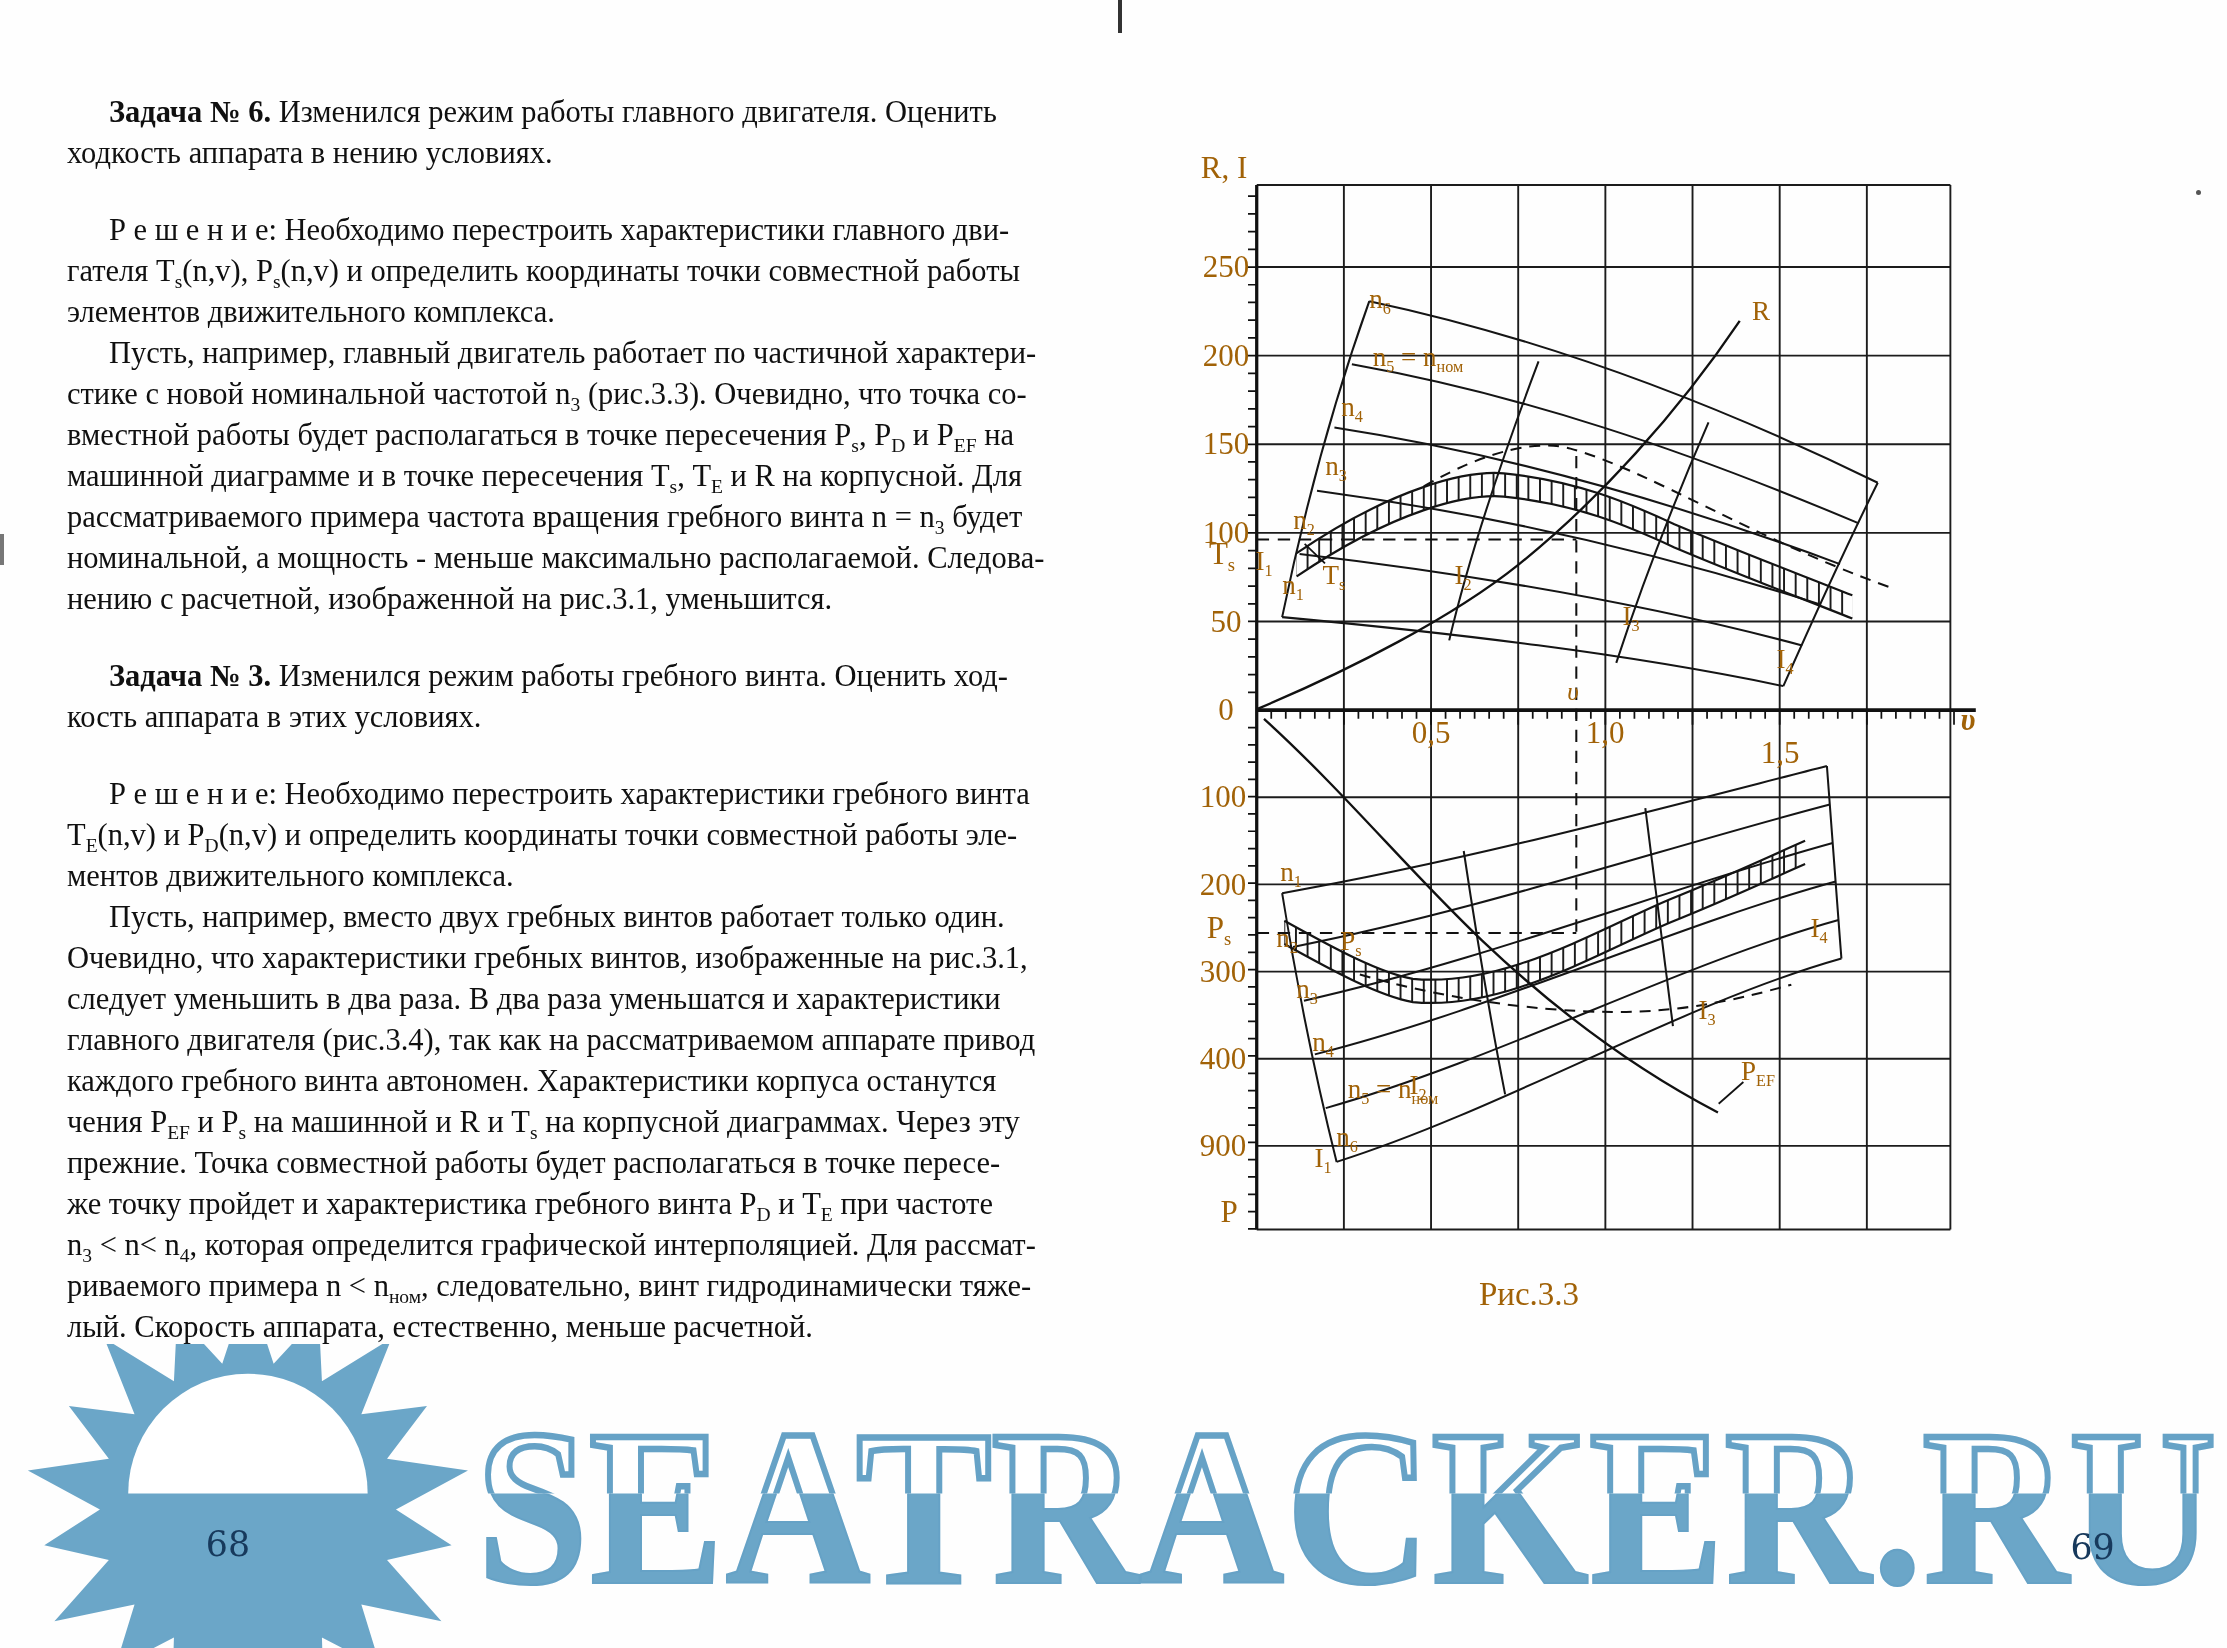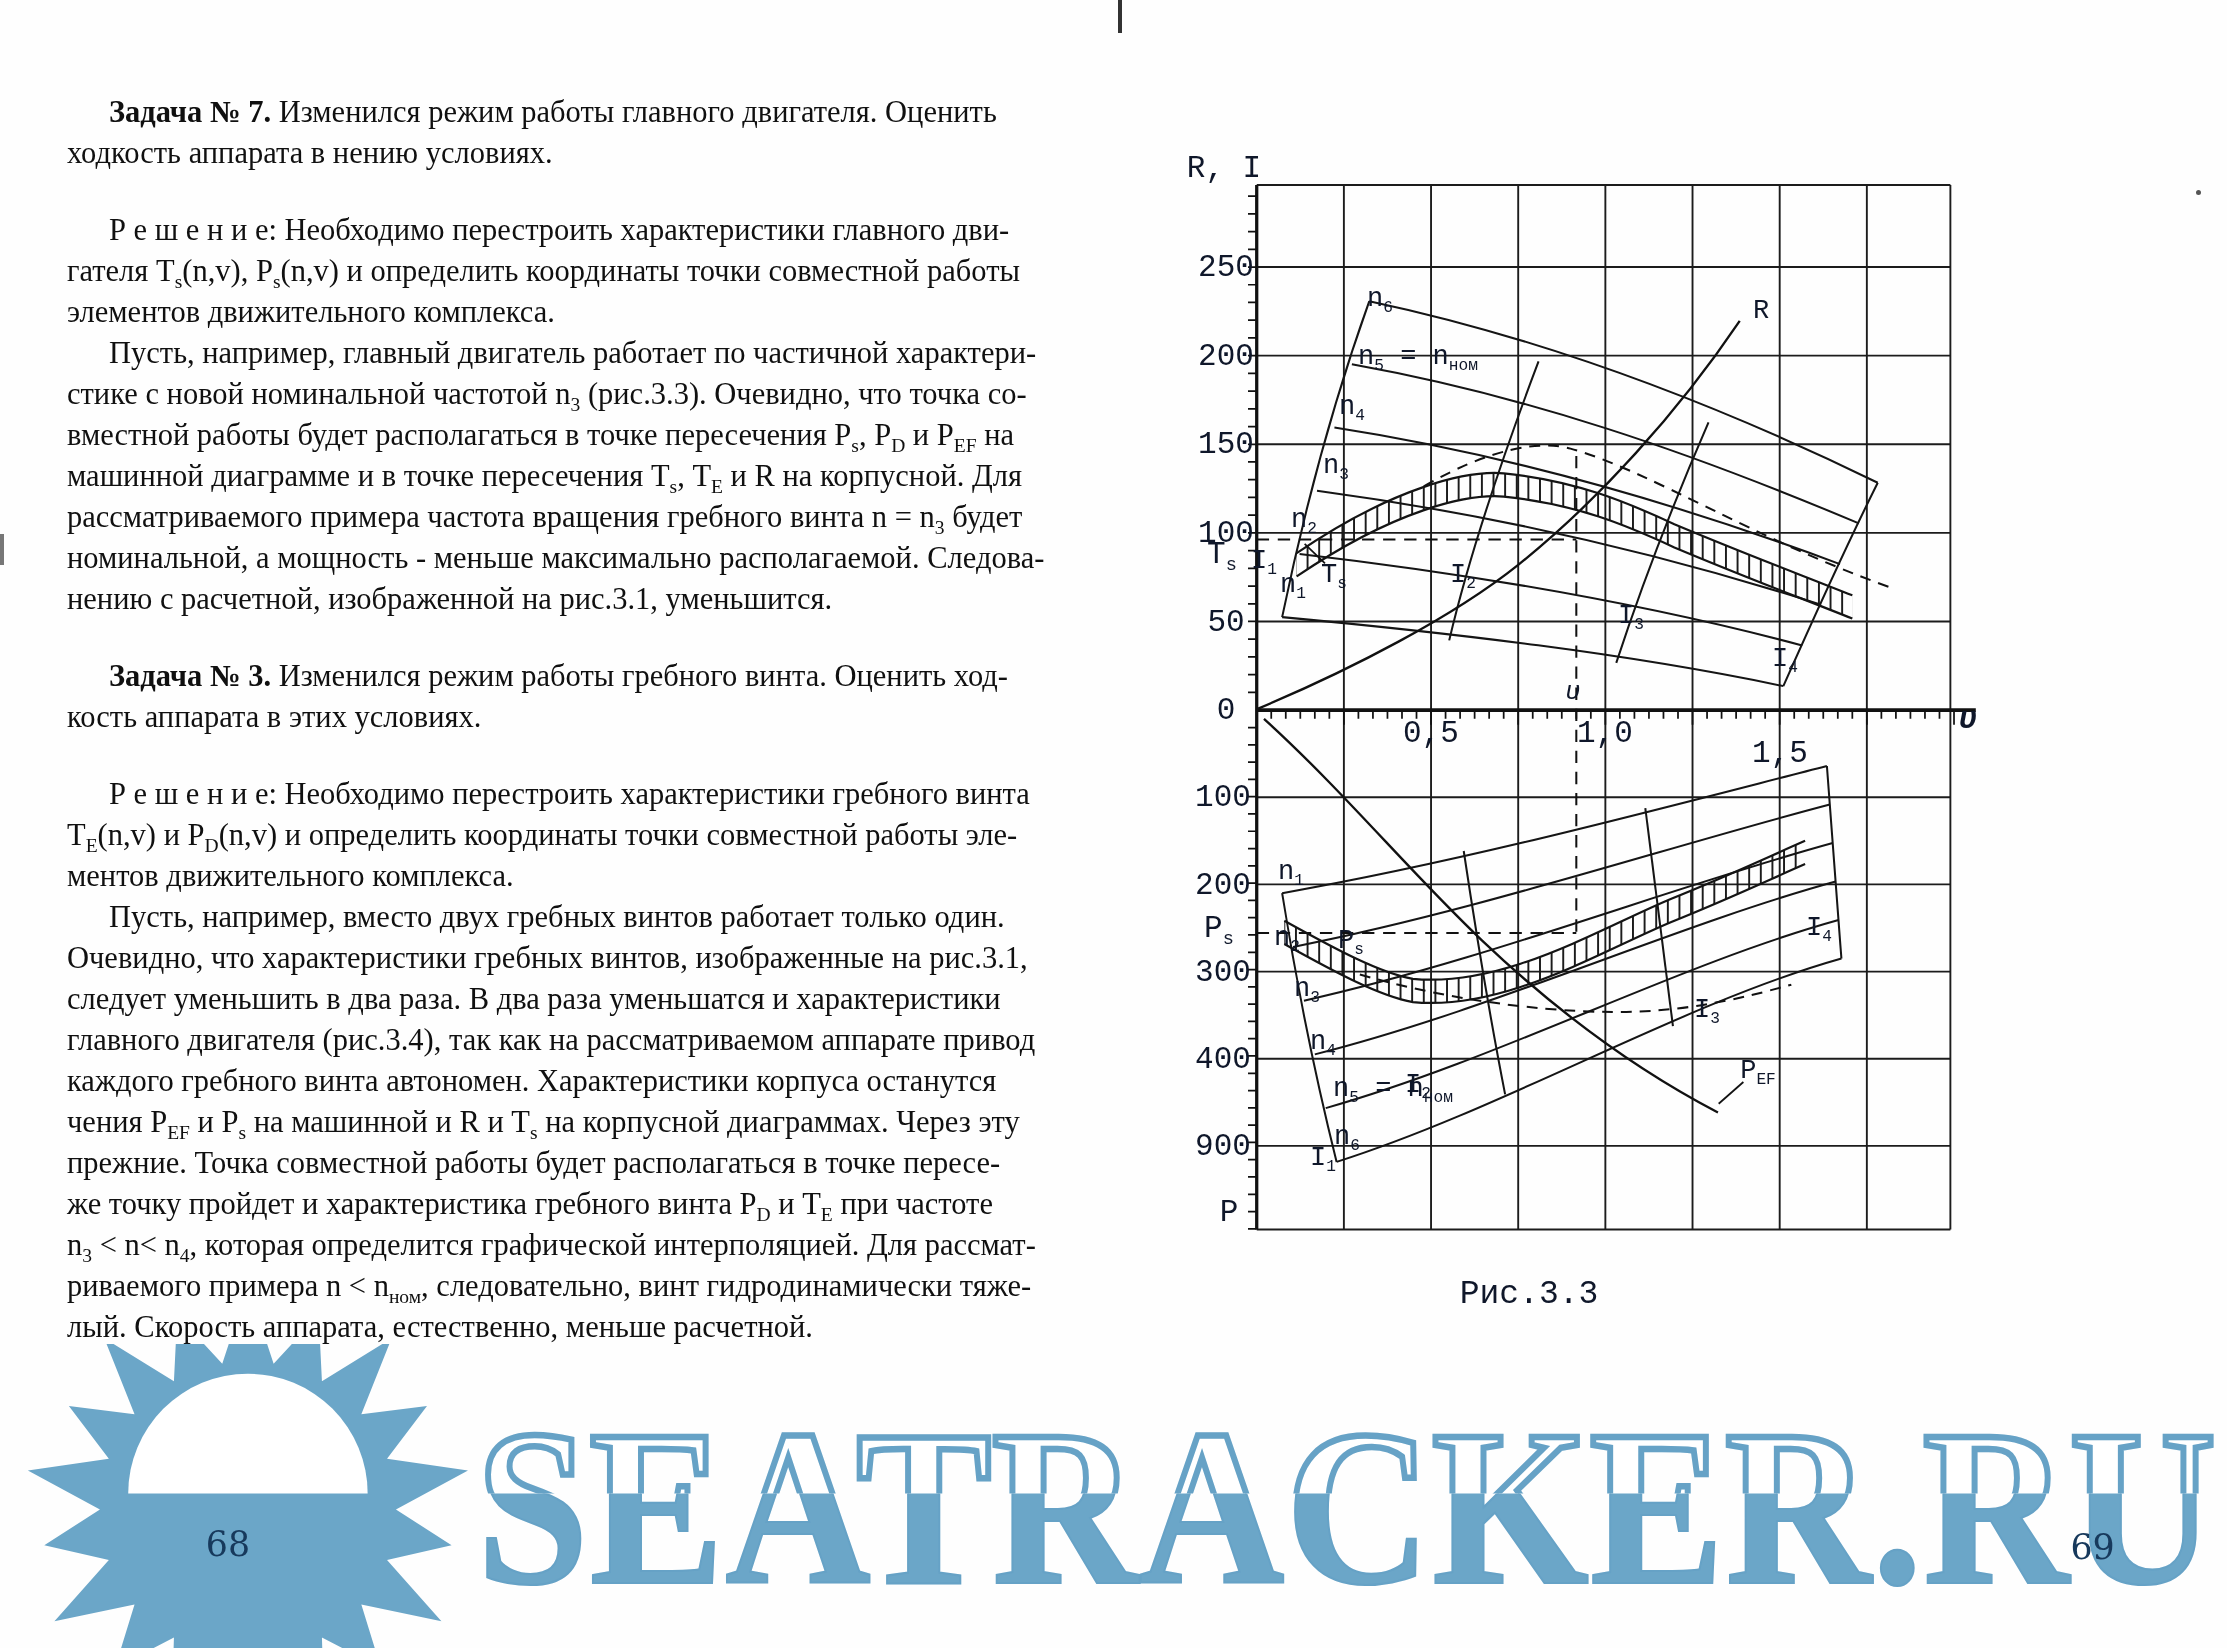--- a/index.html
+++ b/index.html
@@ -12,22 +12,22 @@
                font-size:30.5px;line-height:41px}
   .para{margin:0}
   .para.gap{margin-top:36px}
   .line{white-space:nowrap}
   .line.first{text-indent:42px}
   sub{font-size:64%;line-height:0}
 
   
   .figure{position:absolute;left:1162px;top:145px;width:1032px;height:1213px}
   .figure svg{position:absolute;left:0;top:0}
-  .flb{position:absolute;transform:translate(-50%,-50%);font-size:27px;color:#0f172a;
-       white-space:nowrap;font-family:Liberation Mono, monospace}
+  .flb{position:absolute;transform:translate(-50%,-50%);font-size:27px;color:#a16207;
+       white-space:nowrap;font-family:Liberation Serif, serif}
   .flb.big{font-size:31px}
   .flb.it{font-style:italic;font-weight:bold;font-size:30.5px}
   .flb.sm{font-size:25px;font-style:italic}
   .flb.caption{font-size:33px}
   .flb sub{font-size:60%}
 
   
   #watermark{position:absolute;left:0;top:1344px;width:2227px;height:304px}
   .wm{font-family:"Liberation Serif",serif;font-weight:bold;font-size:306px;letter-spacing:1px}
   .pgnum{font-family:"DejaVu Serif",serif;font-size:48px}
@@ -35,21 +35,21 @@
   
   .art{position:absolute;background:#333}
 </style>
 </head>
 <body>
 
 <div class="page">
 
   <div id="text-column">
       <div class="para">
-        <div class="line first"><b>Задача № 7.</b> Изменился режим работы главного двигателя. Оценить</div>
+        <div class="line first"><b>Задача № 6.</b> Изменился режим работы главного двигателя. Оценить</div>
         <div class="line">ходкость аппарата в нению условиях.</div>
       </div>
       <div class="para gap">
         <div class="line first">Р е ш е н и е: Необходимо перестроить характеристики главного дви-</div>
         <div class="line">гателя Т<sub>s</sub>(n,v), Р<sub>s</sub>(n,v) и определить координаты точки совместной работы</div>
         <div class="line">элементов движительного комплекса.</div>
       </div>
       <div class="para">
         <div class="line first">Пусть, например, главный двигатель работает по частичной характери-</div>
         <div class="line">стике с новой номинальной частотой n<sub>3</sub> (рис.3.3). Очевидно, что точка со-</div>

